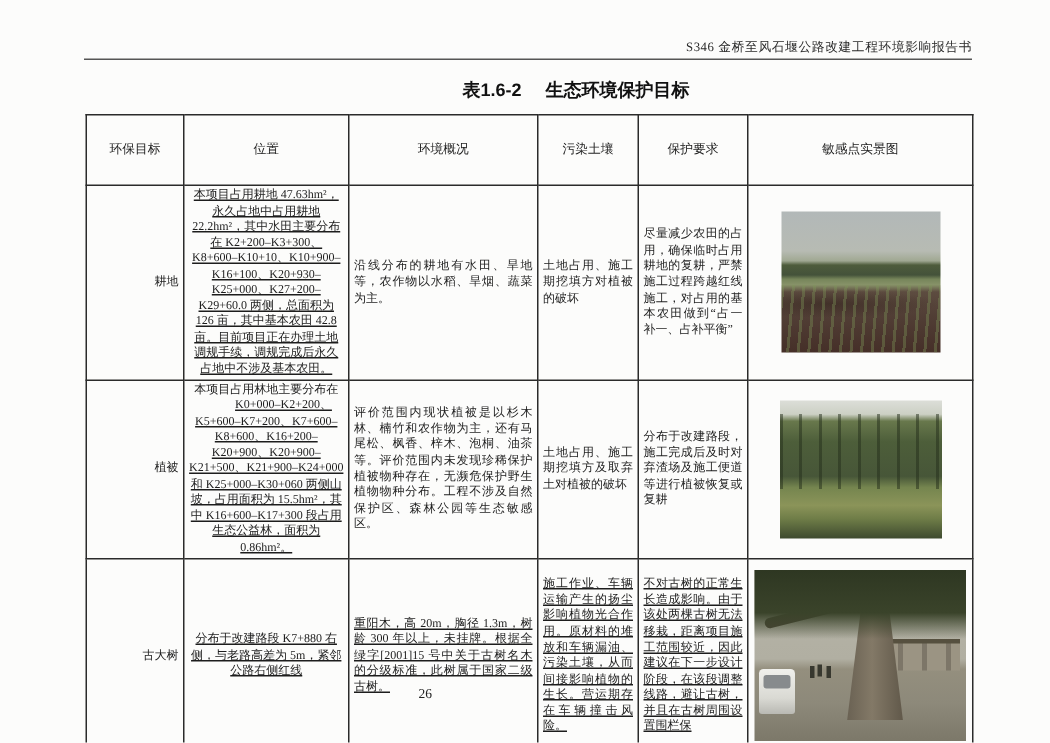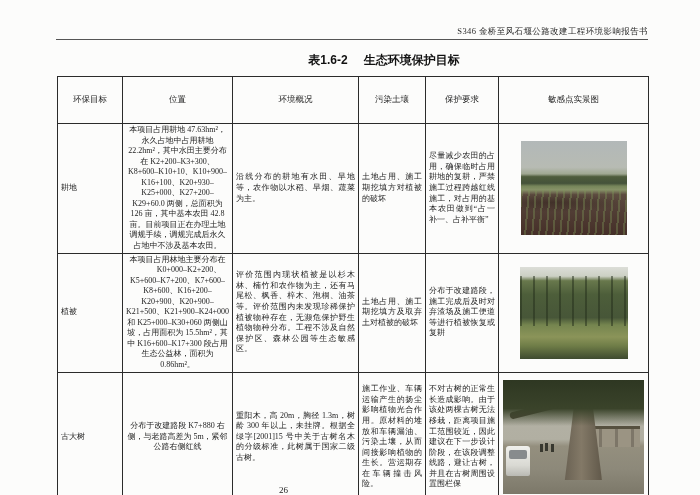--- a/index.html
+++ b/index.html
@@ -17,24 +17,24 @@
                  font-family:"Liberation Sans", sans-serif;padding-left:34px;}
   .table-caption .cap-label{margin-right:16px;}
 
   table.env-table{position:absolute;top:76px;left:57px;width:591px;
                   border-collapse:collapse;table-layout:fixed;
                   border:1.5px solid #1a1a1a;}
   .env-table td{border:1px solid #2b2b2b;font-size:8px;line-height:1.32;
                 padding:1px 3px;vertical-align:middle;overflow:hidden;
                 color:#1d1d1d;}
   .env-table thead td{height:22px;text-align:center;font-size:8.5px;padding:12px 1px;}
-  .c-target{text-align:left;}
+  .c-target{text-align:right;}
   .c-loc{text-align:center;}
   .c-text{text-align:justify;}
-  .u{text-underline-offset:1px;margin-left:23px;}
+  .u{text-decoration:underline;text-underline-offset:1px;margin-left:23px;}
   td.photo-cell{padding:0;text-align:center;}
 
   .photo{position:relative;overflow:hidden;margin:0 auto;}
   #photo-paddy{width:106px;height:94px;
     background:linear-gradient(180deg,#b2b8b8 0%,#b7bbb3 28%,#a0a892 35%,
       #4e5c3c 38%,#44523a 45%,#76855a 48%,#879268 52%,
       #5d4c40 57%,#523f36 72%,#452f28 100%);}
   .paddy-speckle{position:absolute;left:0;right:0;top:52%;bottom:0;
     background:repeating-linear-gradient(95deg,rgba(125,150,88,.38) 0 2px,
       rgba(0,0,0,0) 2px 7px);}
@@ -62,21 +62,21 @@
     border-top:3px solid #56503f;
     background:repeating-linear-gradient(90deg,#9b9483 0 13px,#7d7668 13px 16px);}
   .tree-van{position:absolute;left:2%;bottom:16%;width:17%;height:26%;
     background:linear-gradient(180deg,#f0f0ec,#d9d9d3 65%,#b9b9b3);
     border-radius:3px 3px 2px 2px;}
   .van-window{position:absolute;top:12%;left:12%;right:12%;height:30%;
     background:#878b8d;border-radius:2px;}
   .person{position:absolute;width:3px;height:8px;background:#38382f;}
   .p1{left:26%;top:56%;} .p2{left:30%;top:55%;} .p3{left:34%;top:56%;}
 
-  .page-number{position:absolute;bottom:0;left:0;width:567px;
+  .page-number{position:absolute;bottom:28px;left:0;width:567px;
                text-align:center;font-size:9px;color:#222;}
 </style>
 </head>
 <body>
 
 <div class="page">
 
   <div class="report-header">S346 金桥至风石堰公路改建工程环境影响报告书</div>
   <div class="header-rule"></div>
 

